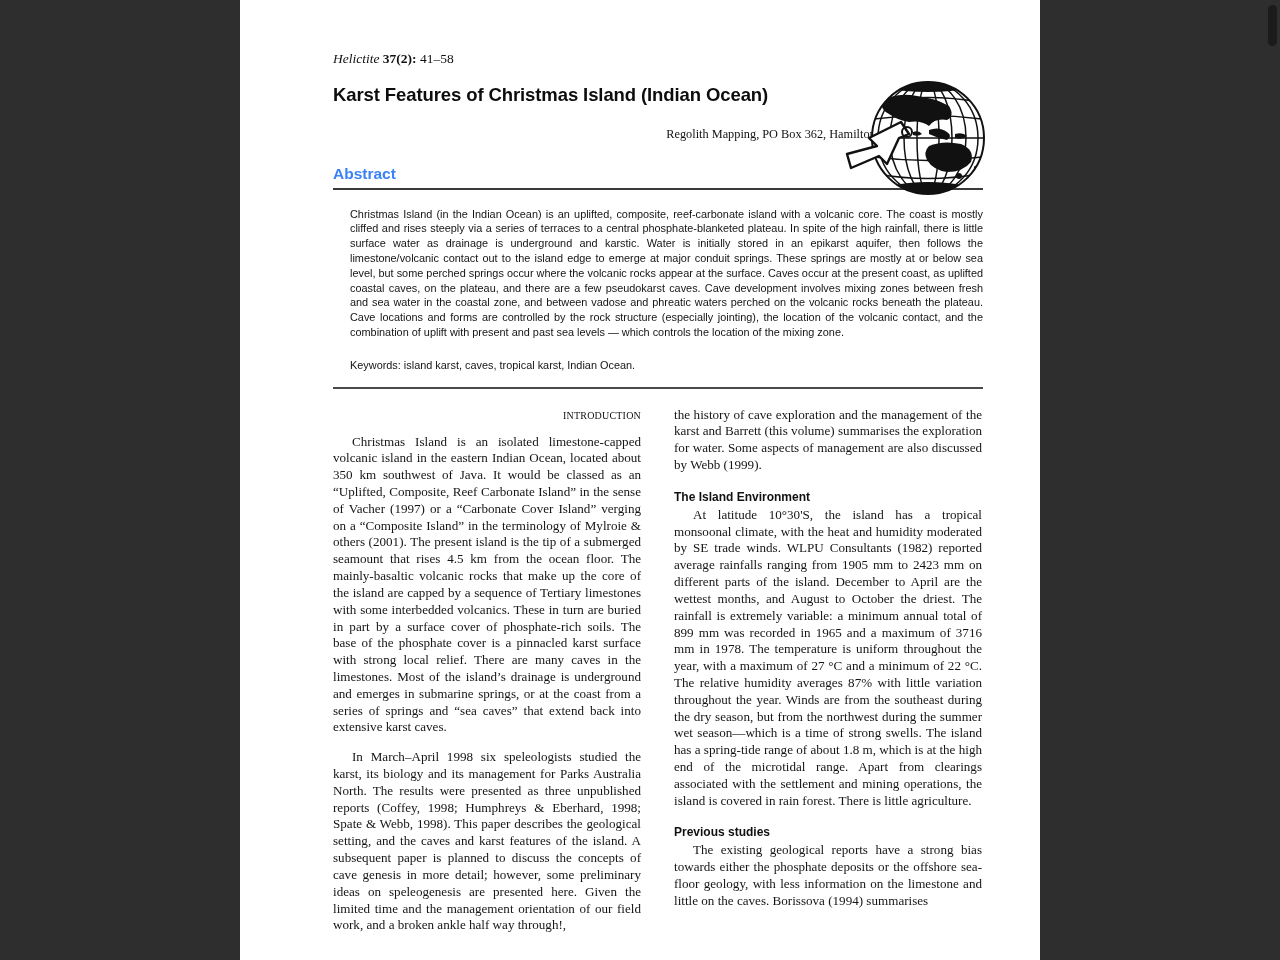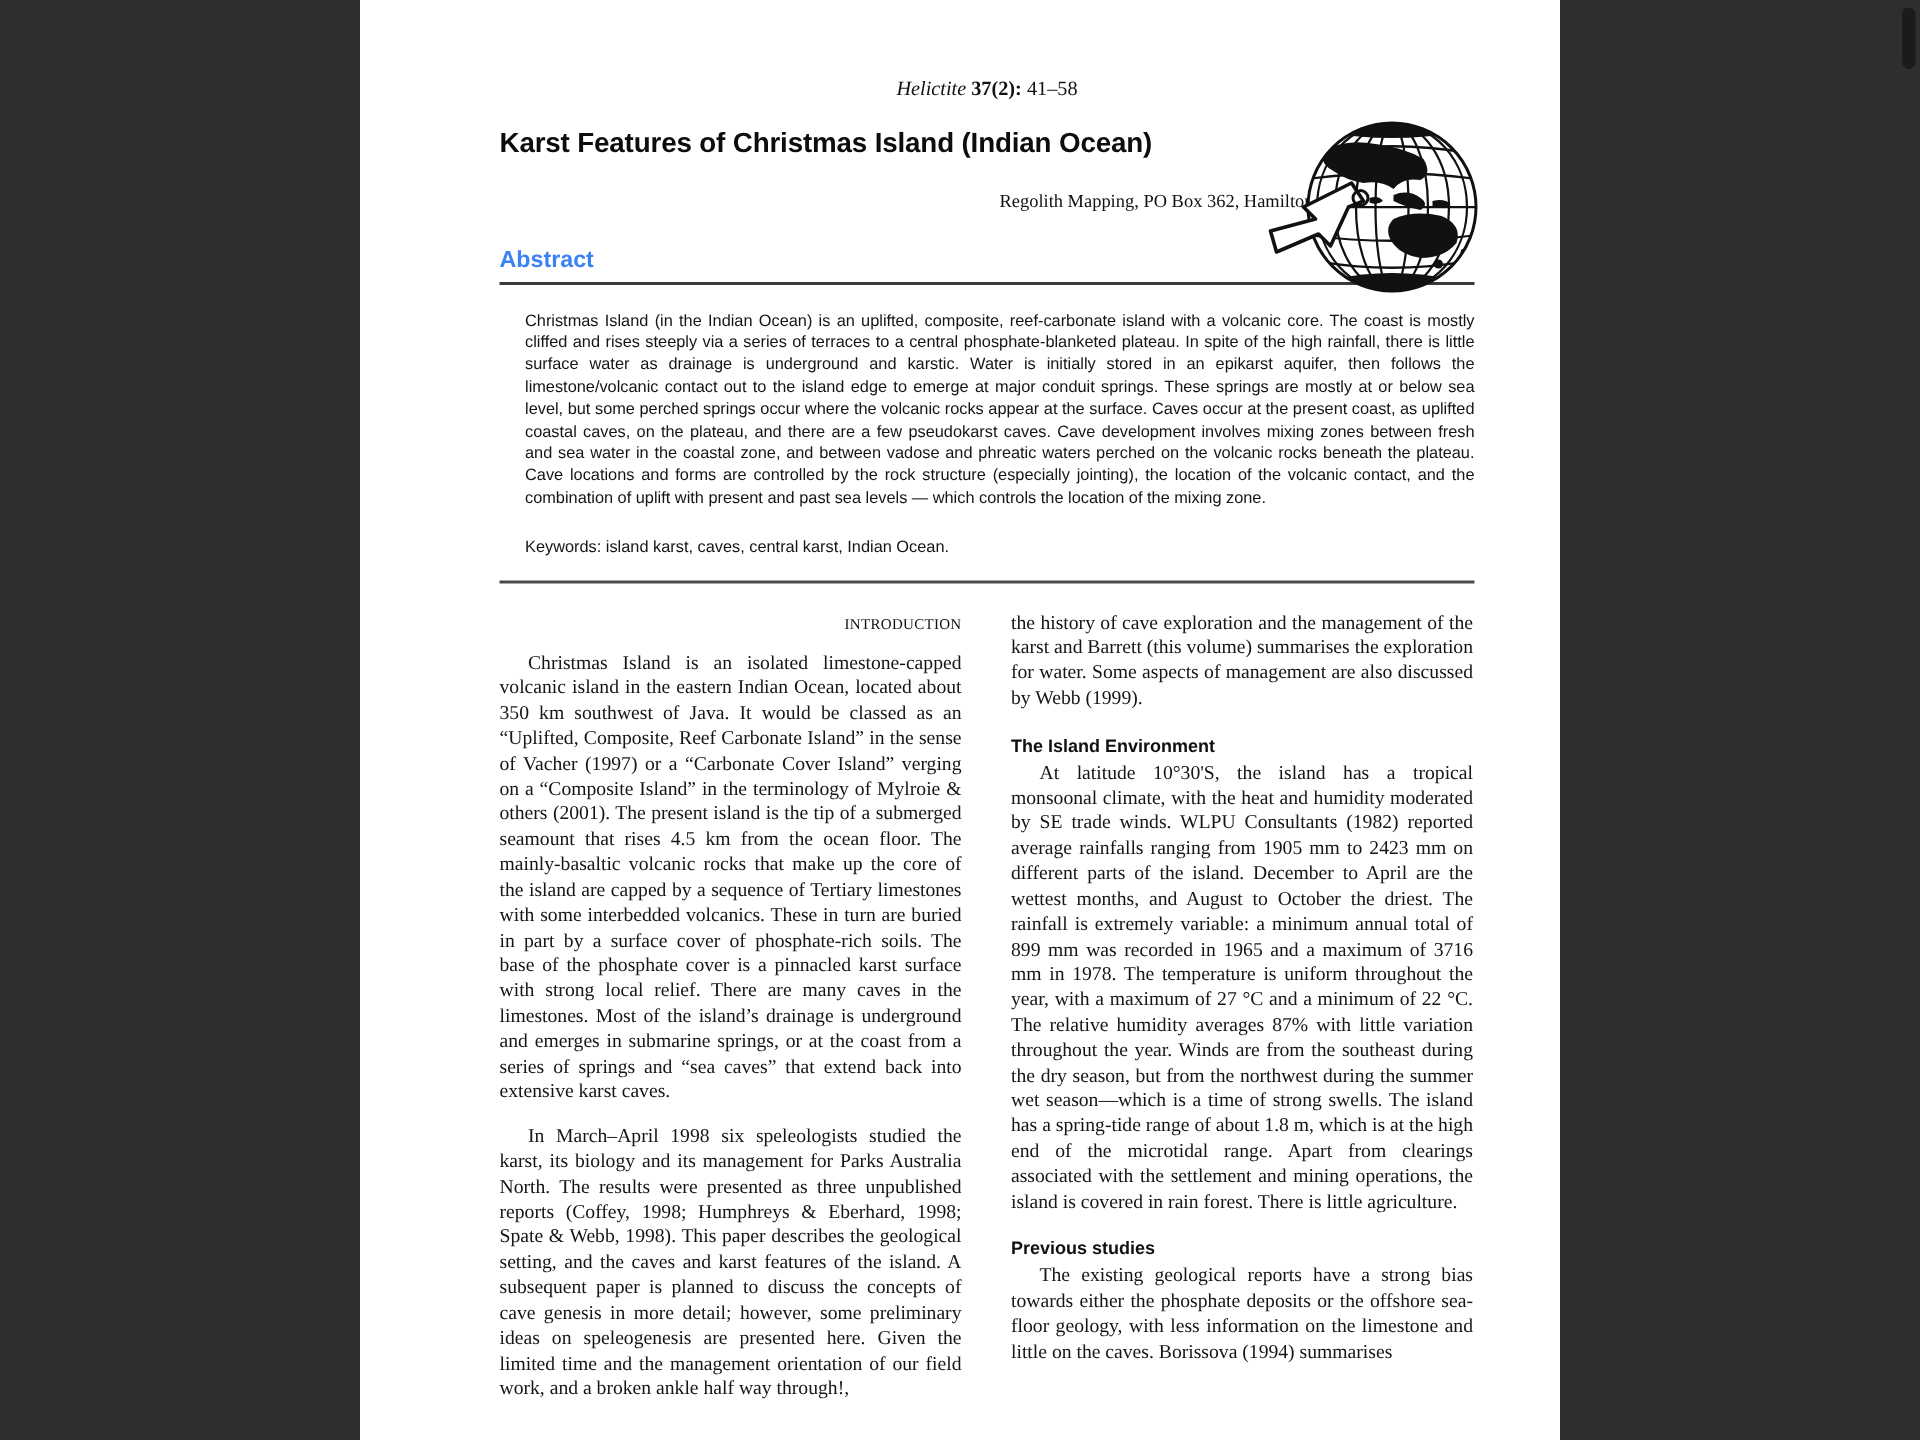--- a/index.html
+++ b/index.html
@@ -26,21 +26,21 @@
   }
   #page-inner {
     position: absolute;
     left: 93px;
     top: 0;
     width: 650px;
   }
 
   
   .journal-line {
-    text-align: center;
+    text-align: left;
     font-family: "Liberation Serif", serif;
     font-size: 13.5px;
     color: #111;
     margin-top: 52px;
     line-height: 1.1;
   }
   .journal-line .jname { font-style: italic; }
   .journal-line .jvol  { font-weight: bold; }
 
   .title-row { position: relative; margin-top: 17px; }
@@ -237,21 +237,21 @@
           </svg>
         </div>
 
         <div class="doc-title">Karst Features of Christmas Island  (Indian Ocean)</div>
         <div class="affil">Regolith Mapping, PO Box 362, Hamilton, Vic. 3300, Australia.</div>
       </div>
 
       <div class="abstract-h">Abstract</div>
       <div class="rule-thick"></div>
       <div class="abstract-body">Christmas Island (in the Indian Ocean) is an uplifted, composite, reef-carbonate island with a volcanic core.  The coast is mostly cliffed and rises steeply via a series of terraces to a central phosphate-blanketed plateau.  In spite of the high rainfall, there is little surface water as drainage is underground and karstic.  Water is initially stored in an epikarst aquifer, then follows the limestone/volcanic contact out to the island edge to emerge at major conduit springs.  These springs are mostly at or below sea level, but some perched springs occur where the volcanic rocks appear at the surface.  Caves occur at the present coast, as uplifted coastal caves, on the plateau, and there are a few pseudokarst caves.  Cave development involves mixing zones between fresh and sea water in the coastal zone, and between vadose and phreatic waters perched on the volcanic rocks beneath the plateau.  Cave locations and forms are controlled by the rock structure (especially jointing), the location of the volcanic contact, and the combination of uplift with present and past sea levels — which controls the location of the mixing zone.</div>
-      <div class="keywords">Keywords:  island karst, caves, central karst, Indian Ocean.</div>
+      <div class="keywords">Keywords:  island karst, caves, tropical karst, Indian Ocean.</div>
       <div class="rule-thick2"></div>
 
       <div class="columns">
 
         <div class="col">
           <div class="sec-head-smallcaps">Introduction</div>
           <p class="body-text">Christmas Island is an isolated limestone-capped volcanic island in the eastern Indian Ocean, located about 350 km southwest of Java.  It would be classed as an “Uplifted, Composite, Reef Carbonate Island” in the sense of Vacher (1997) or a “Carbonate Cover Island” verging on a “Composite Island” in the terminology of Mylroie &amp; others (2001).  The present island is the tip of a submerged seamount that rises 4.5 km from the ocean floor.  The mainly-basaltic volcanic rocks that make up the core of the island are capped by a sequence of Tertiary limestones with some interbedded volcanics.  These in turn are buried in part by a surface cover of phosphate-rich soils.  The base of the phosphate cover is a pinnacled karst surface with strong local relief.  There are many caves in the limestones.  Most of the island’s drainage is underground and emerges in submarine springs, or at the coast from a series of springs and “sea caves” that extend back into extensive karst caves.</p>
           <p class="body-text">In March–April 1998 six speleologists studied the karst, its biology and its management for Parks Australia North.  The results were presented as three unpublished reports (Coffey, 1998; Humphreys &amp; Eberhard, 1998; Spate &amp; Webb, 1998).  This paper describes the geological setting, and the caves and karst features of the island.  A subsequent paper is planned to discuss the concepts of cave genesis in more detail; however, some preliminary ideas on speleogenesis are presented here.  Given the limited time and the management orientation of our field work, and a broken ankle half way through!,</p>
         </div>
 

